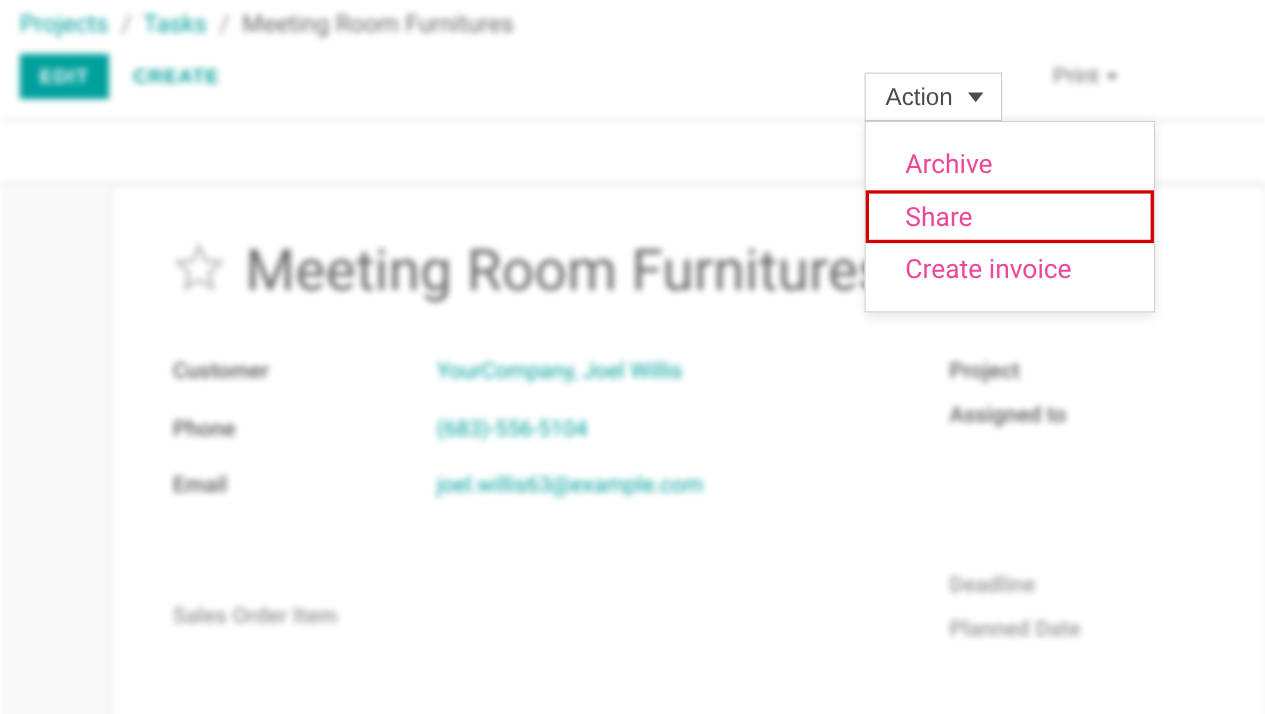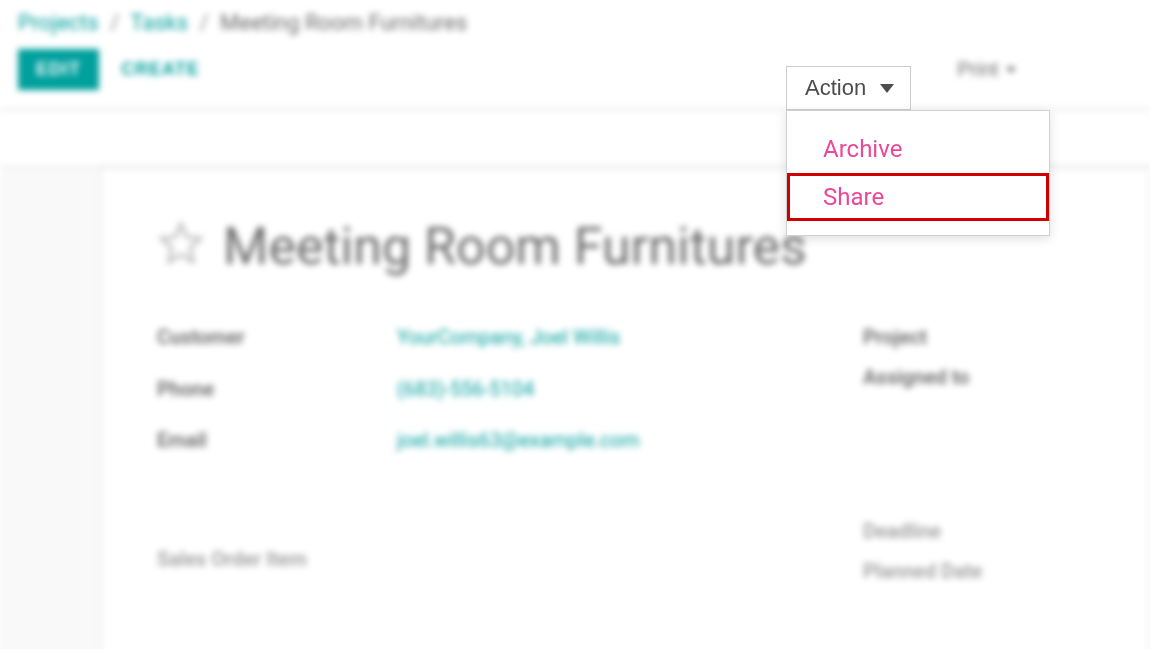--- a/index.html
+++ b/index.html
@@ -273,14 +273,15 @@
 
 <div class="sharp-layer">
   <button class="action-btn-sharp">
     <span>Action</span>
     <span class="caret"></span>
   </button>
 
   <div class="dropdown-menu">
     <div class="dropdown-item">Archive</div>
     <div class="dropdown-item highlight">Share</div>
+    <div class="dropdown-item">Create invoice</div>
   </div>
 </div>
 
 </body></html>

